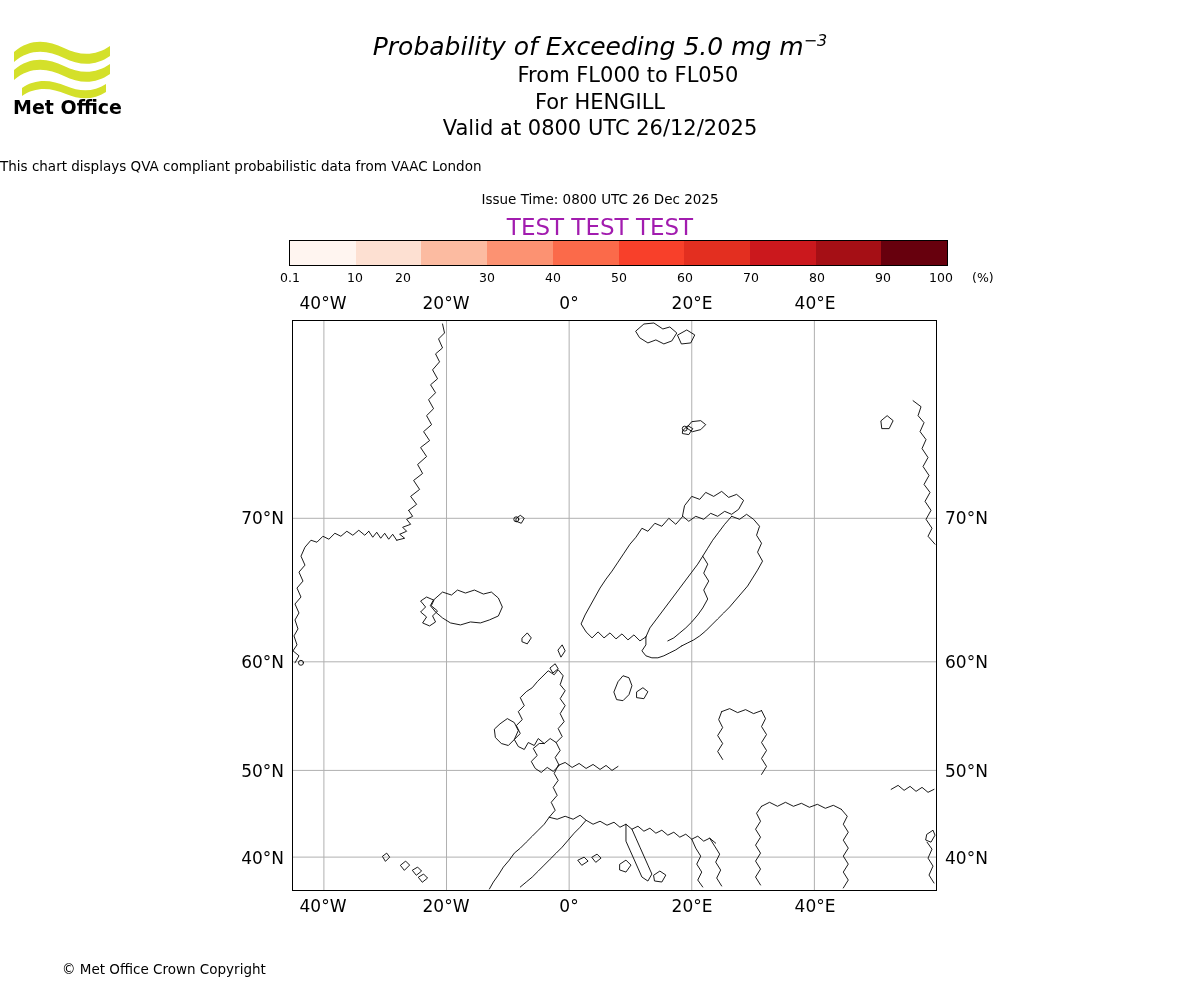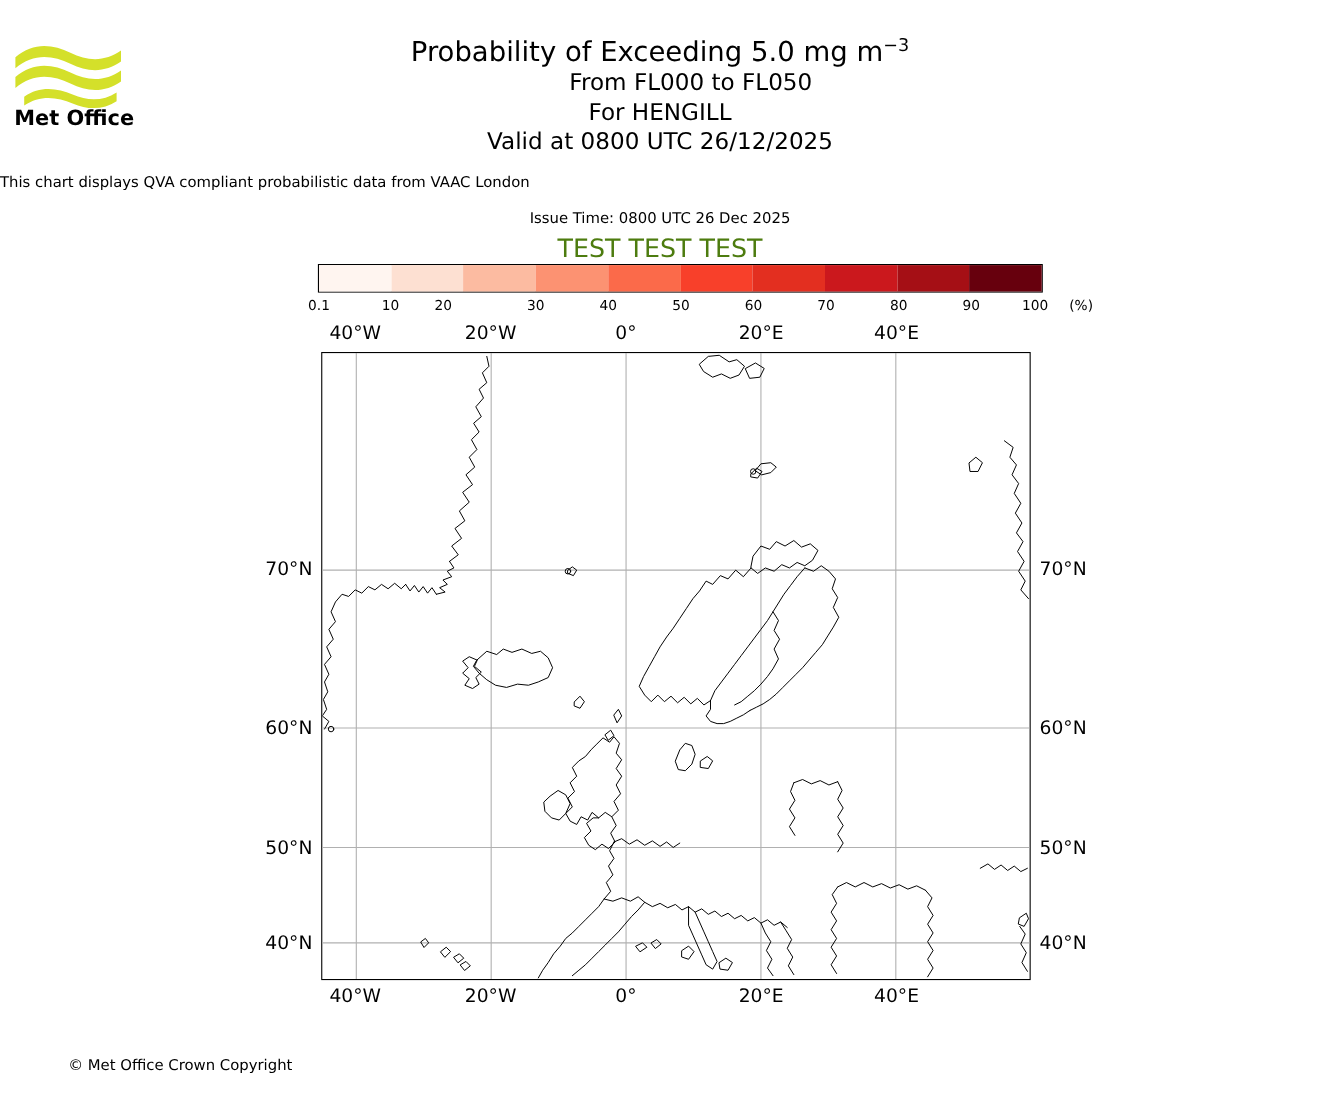--- a/index.html
+++ b/index.html
@@ -31,20 +31,21 @@
     font-weight: bold;
     fill: #000000;
   }
   #title-main {
     position: absolute;
     top: 26px;
     width: 1200px;
     text-align: center;
     font-size: 25px;
     line-height: 30px;
+    font-style: italic;
   }
   #title-main sup {
     font-size: 16px;
     vertical-align: super;
   }
   #title-line2 {
     position: absolute;
     top: 62px;
     width: 1200px;
     text-align: center;
@@ -80,21 +81,21 @@
     width: 1200px;
     text-align: center;
     font-size: 13.5px;
   }
   #test-banner {
     position: absolute;
     top: 214px;
     width: 1200px;
     text-align: center;
     font-size: 23px;
-    color: #4d7c0f;
+    color: #a21caf;
   }
 
   
   #colorbar-wrap {
     position: absolute;
     left: 289px;
     top: 240px;
     width: 659px;
     height: 26px;
     border: 1px solid #000000;

